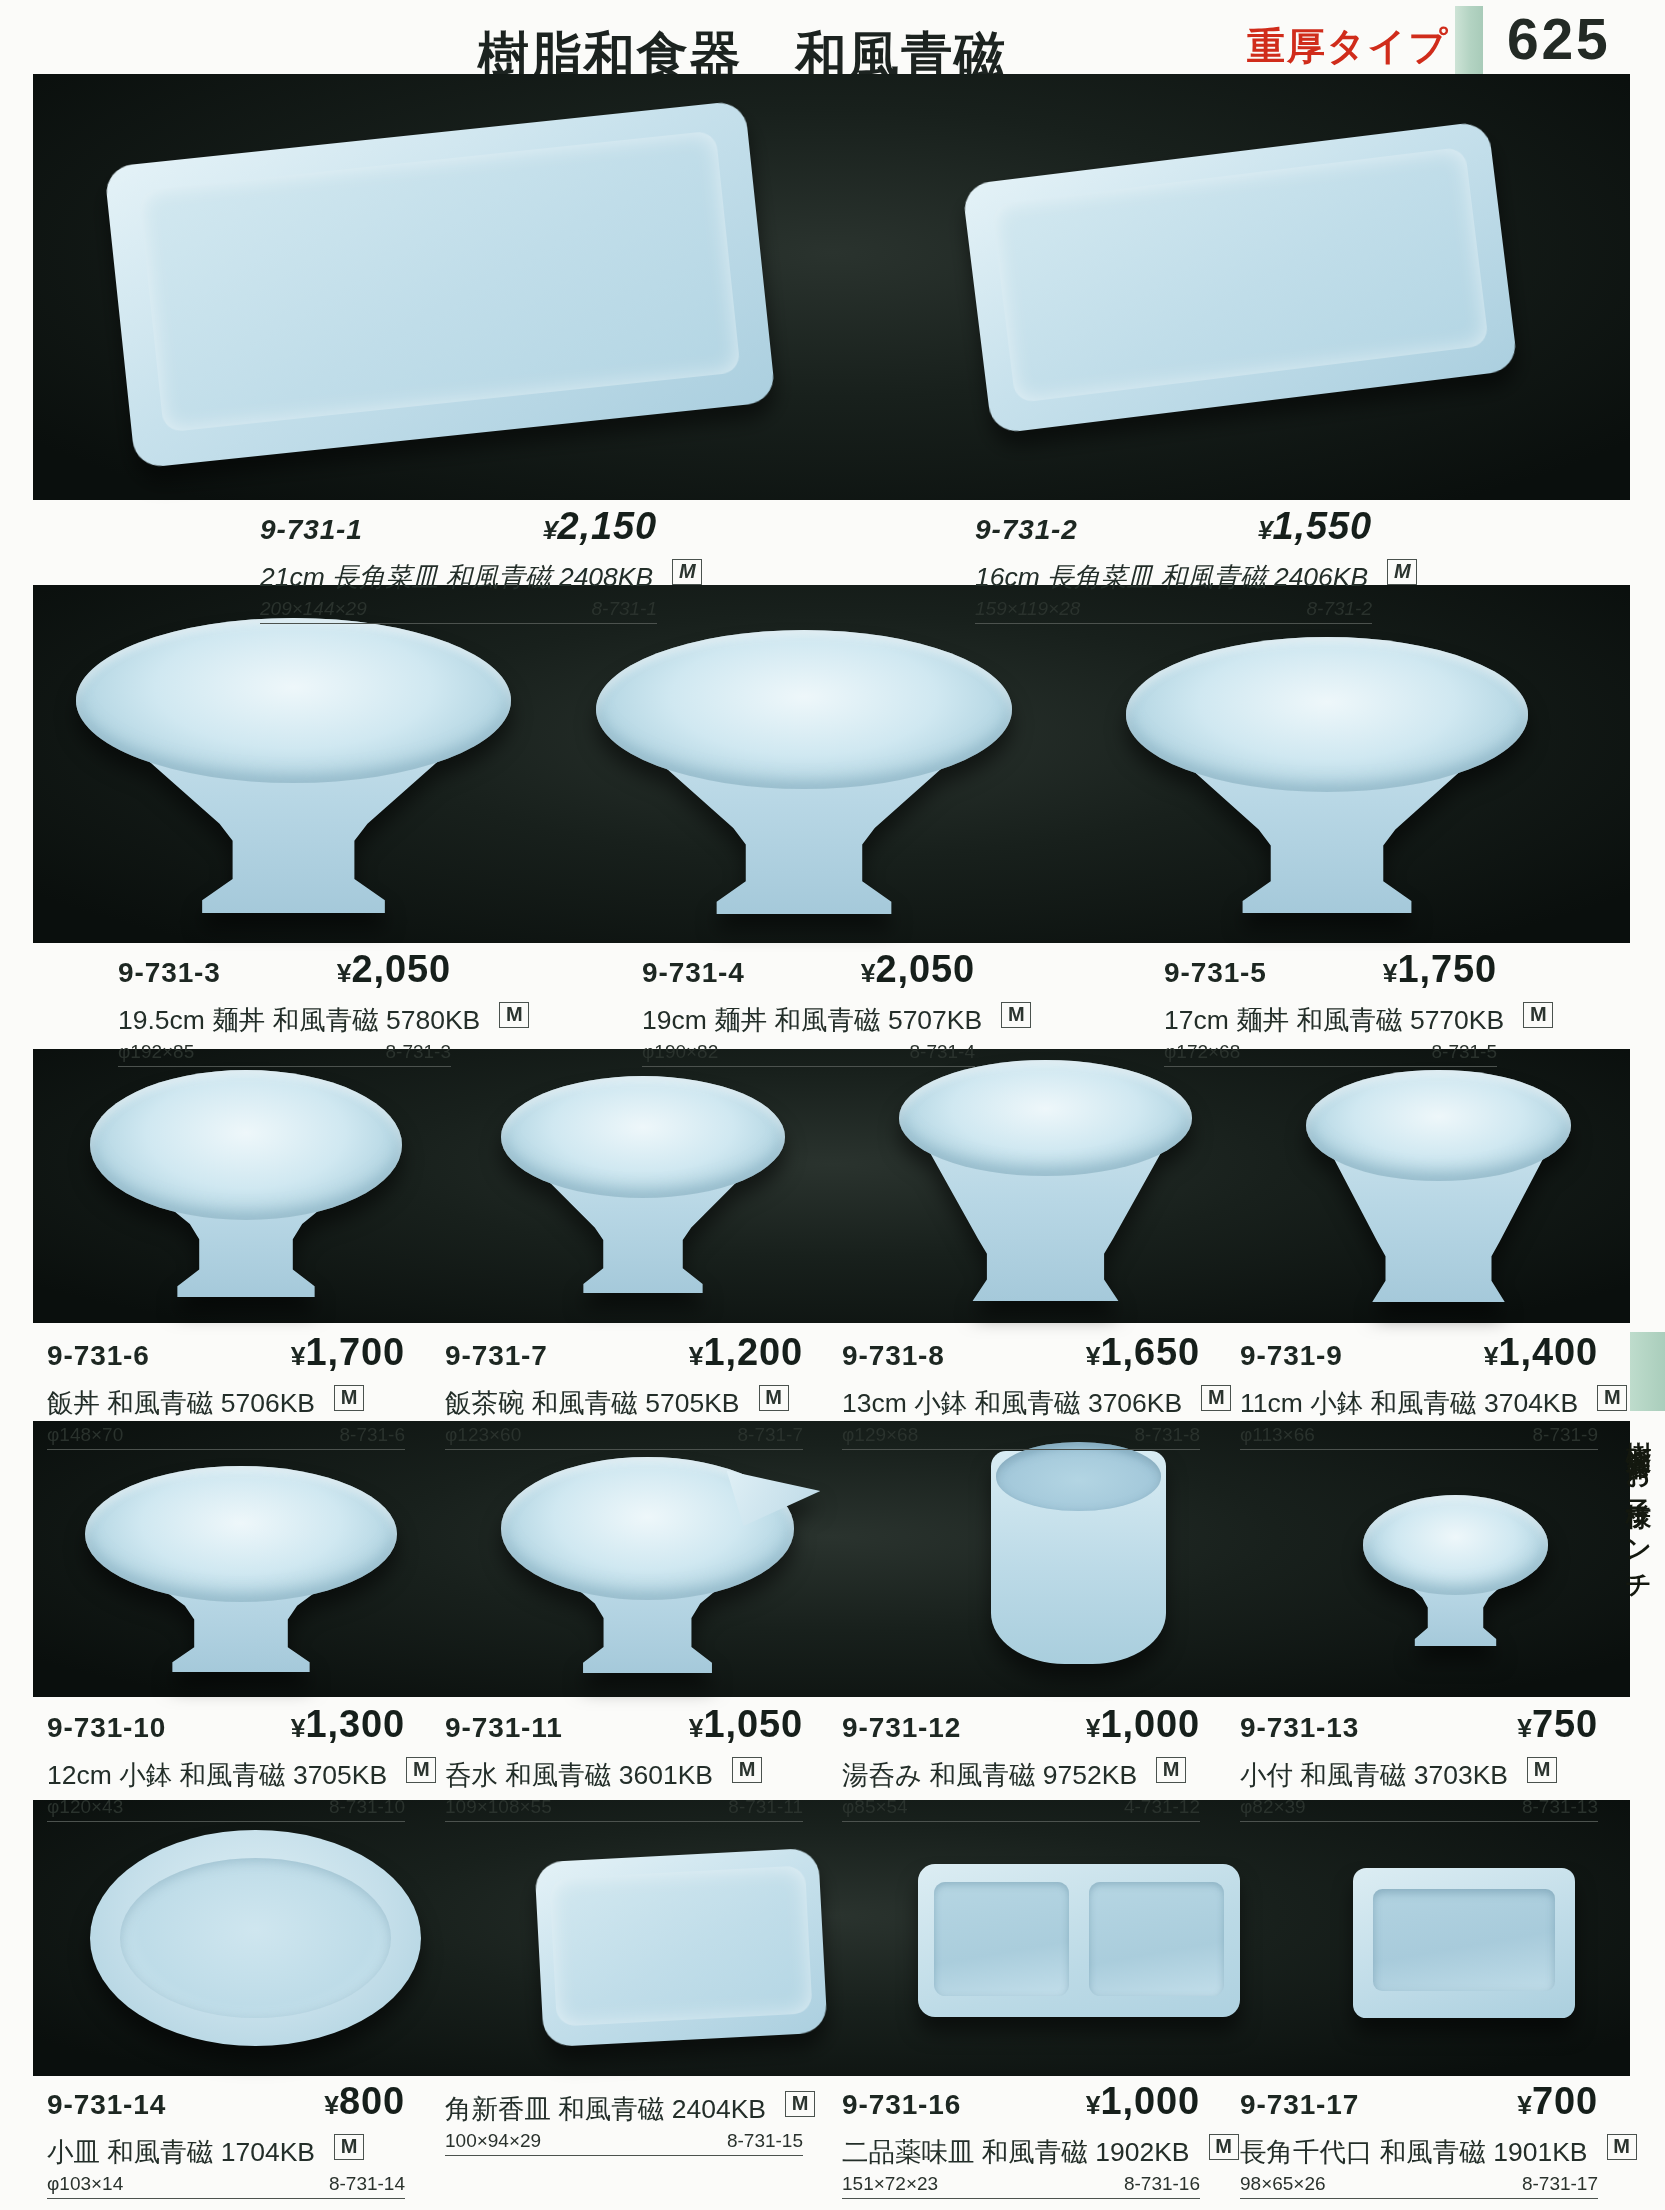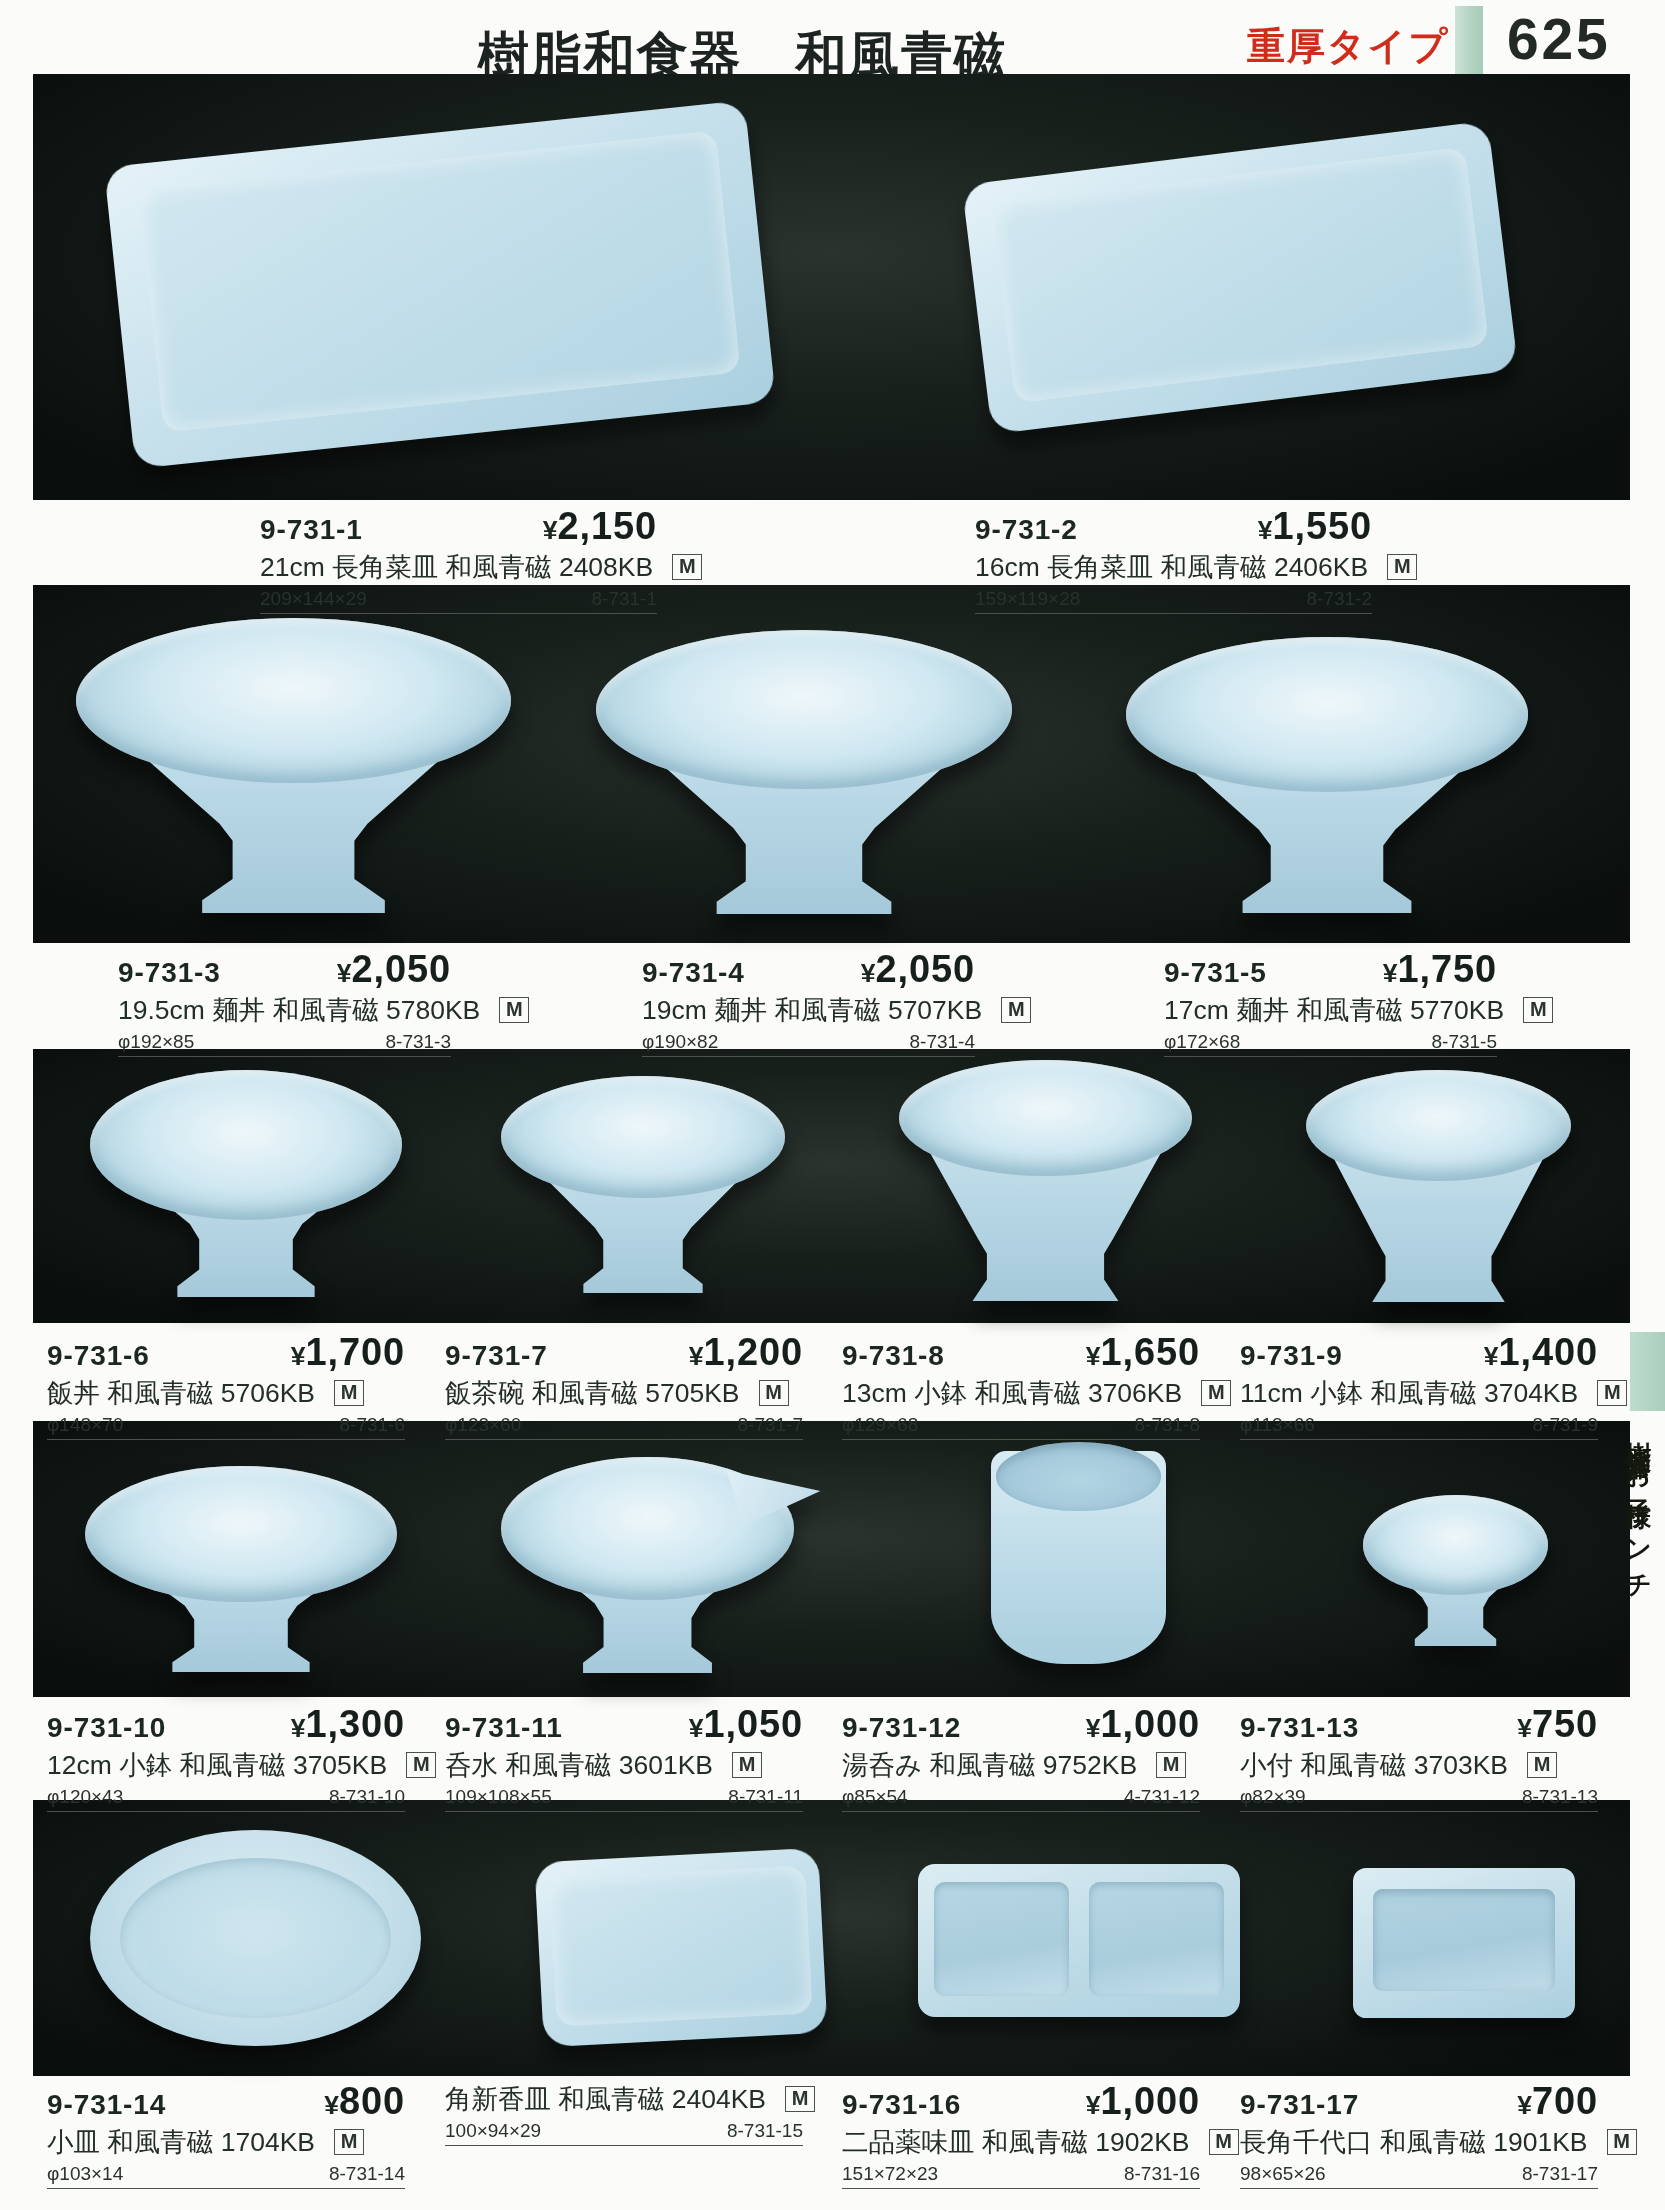--- a/index.html
+++ b/index.html
@@ -110,21 +110,21 @@
   .caprow{position:absolute;left:0;width:1666px;height:104px;}
   .cell{position:absolute;top:0;}
   .w-row1{width:397px;}
   .w-row2{width:333px;}
   .w-row4{width:358px;}
   .l1{display:flex;justify-content:space-between;align-items:baseline;}
   .code{font-size:28px;font-weight:bold;letter-spacing:0.9px;color:#1d2722;}
   .yen{font-size:26.5px;font-weight:bold;color:#1d2722;}
   .amount{font-size:38px;font-weight:bold;letter-spacing:0.9px;color:#161f1b;}
   .l2{margin-top:0.9px;display:flex;align-items:center;gap:19px;}
-  .desc{font-size:26.5px;color:#232e29;white-space:nowrap;}
+  .desc{font-size:26.5px;color:#232e29;white-space:nowrap;margin-top:10px;}
   .badge{
     border:1.9px solid #4a524e;font-size:20px;font-weight:bold;color:#2b342f;
     padding:0.9px 5.7px 1.9px 5.7px;line-height:1.05;flex:0 0 auto;
   }
   .l3{
     margin-top:2.8px;display:flex;justify-content:space-between;align-items:baseline;
     border-bottom:1.9px solid #4c524e;padding-bottom:3.8px;font-size:19px;color:#2a322d;gap:10px;
   }
   
   .side-tab{
@@ -172,21 +172,21 @@
   <div class="dish bowl bowl-shallow" style="left:1330px;top:74px;width:185px;height:151px;"></div>
 </div>
 
 <div class="panel" style="top:1800px;height:276px;">
   <div class="dish plate-round" style="left:57px;top:30px;width:331px;height:216px;"></div>
   <div class="dish plate-rect" style="left:506px;top:55px;width:284px;height:185px;transform:rotate(-3deg);"></div>
   <div class="dish dish-divided" style="left:885px;top:64px;width:322px;height:153px;"></div>
   <div class="dish dish-rect" style="left:1320px;top:68px;width:222px;height:150px;"></div>
 </div>
 
-<div class="caprow" style="top:505px;">
+<div class="caprow" style="top:505px;font-style:italic;">
   <div class="cell w-row1" style="left:260px;">
     <div class="l1">
       <span class="code">9-731-1</span>
       <span class="price"><span class="yen">¥</span><span class="amount">2,150</span></span>
     </div>
     <div class="l2">
       <span class="desc">21cm 長角菜皿 和風青磁 2408KB</span>
       <span class="badge">M</span>
     </div>
     <div class="l3">

